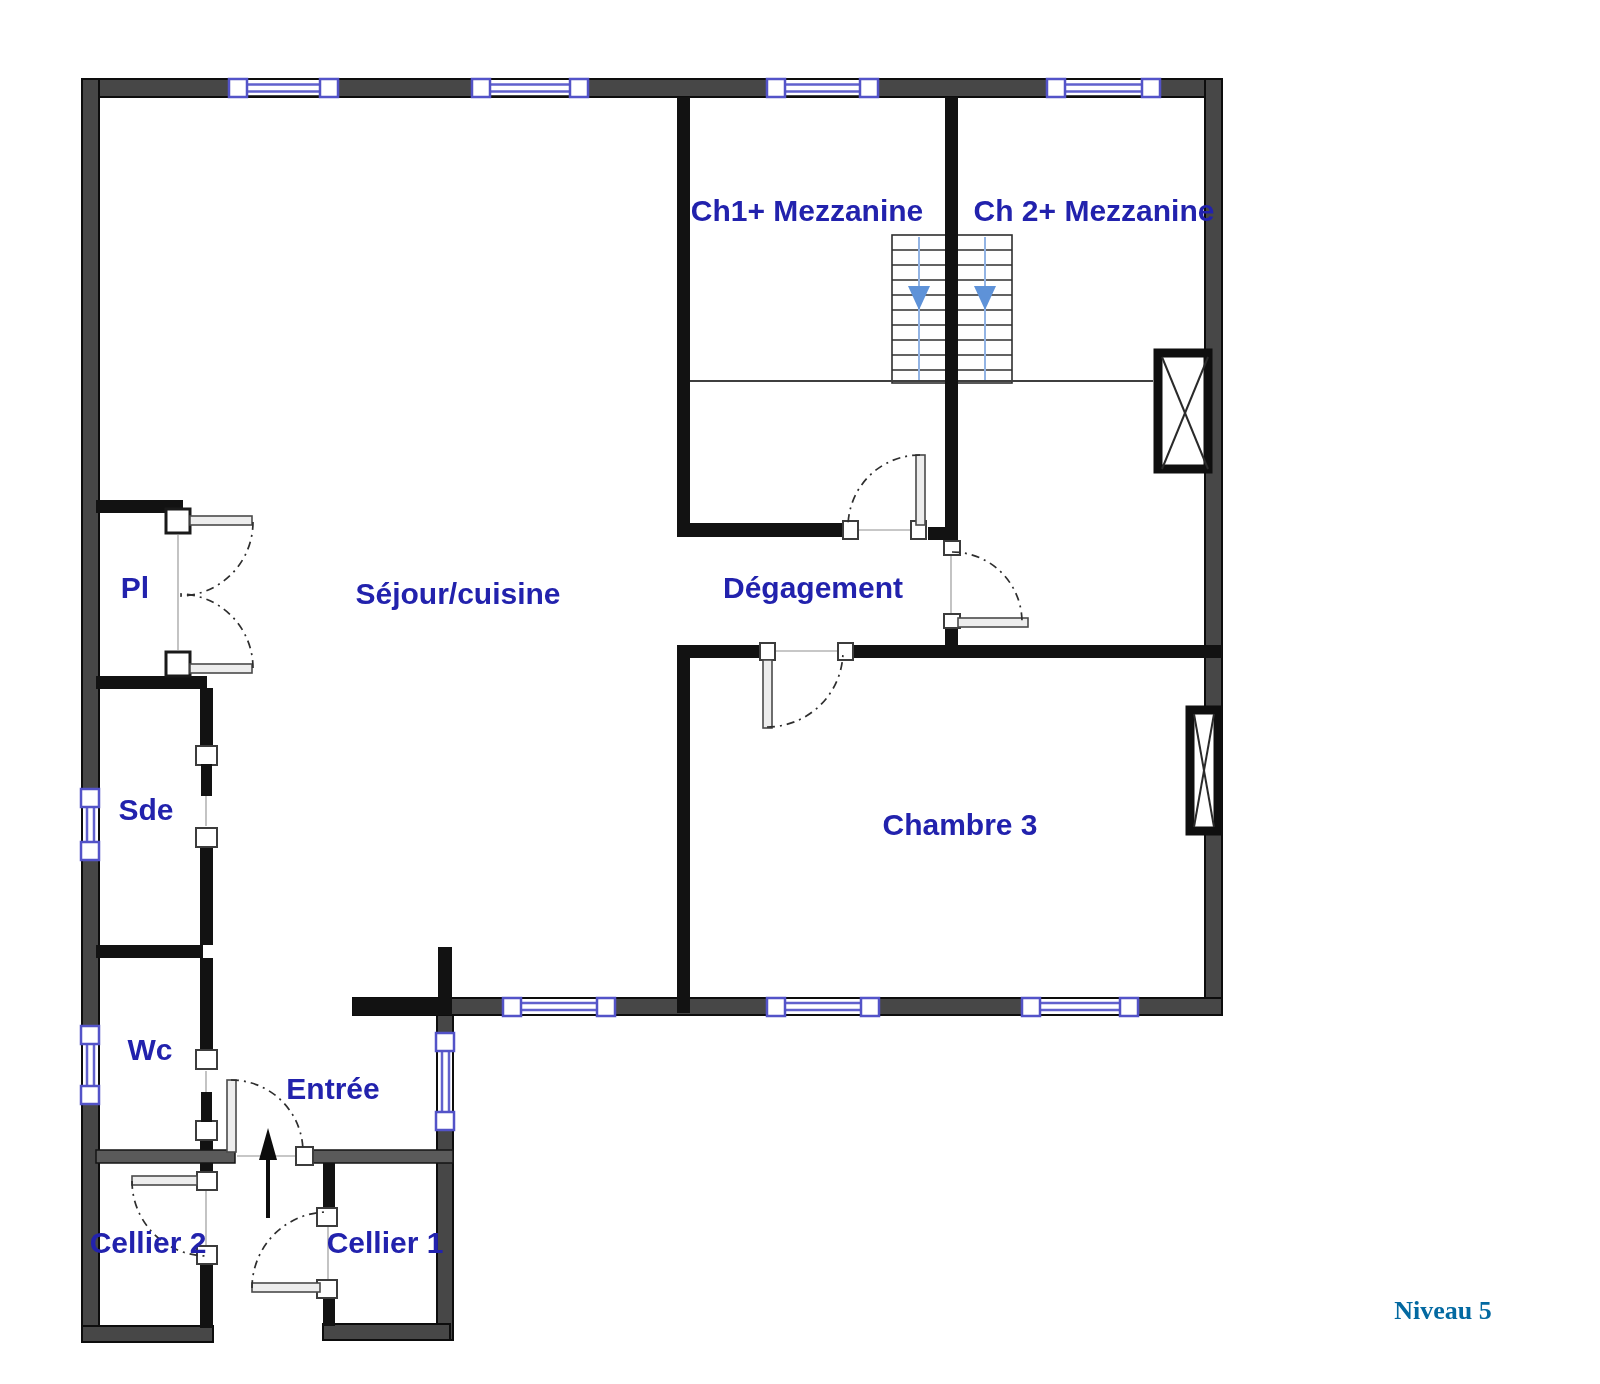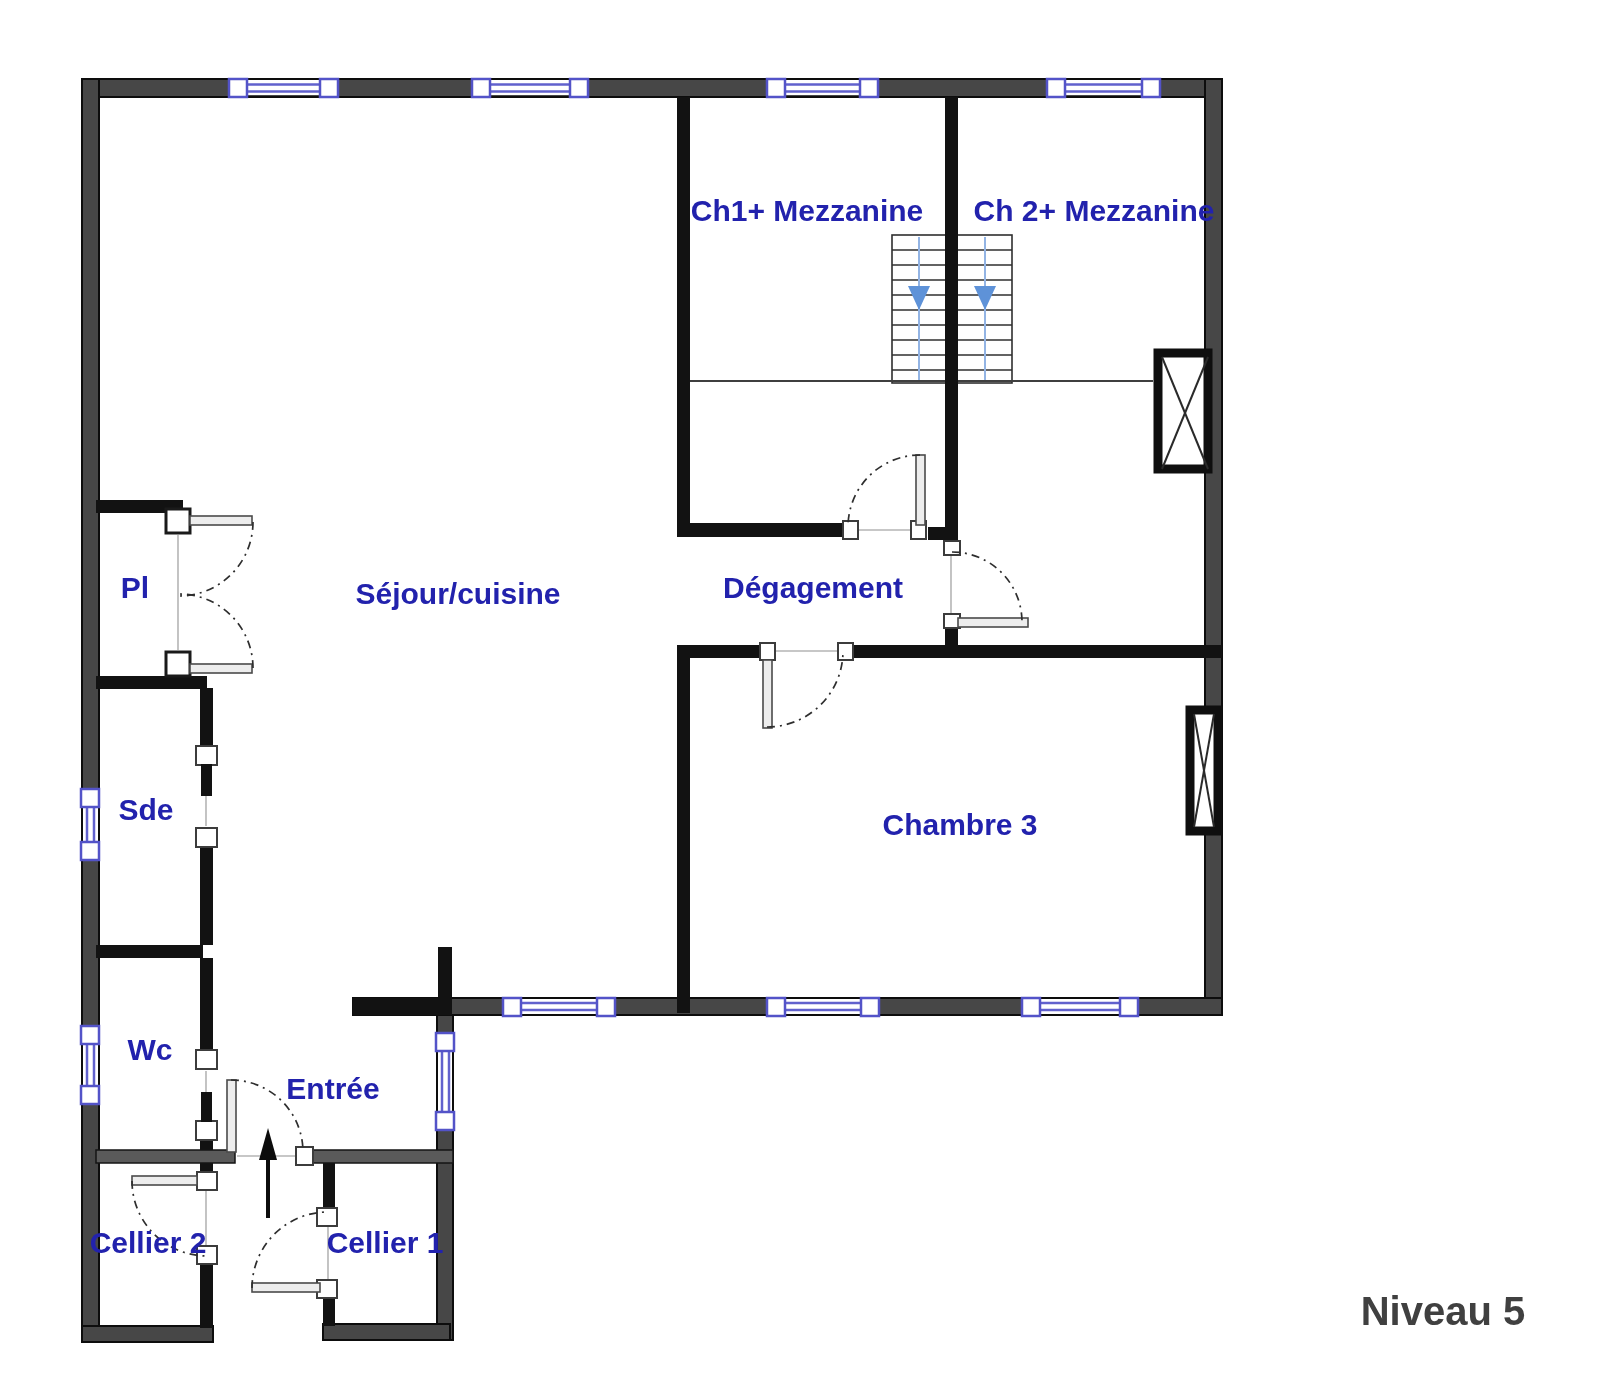--- a/index.html
+++ b/index.html
@@ -40,21 +40,21 @@
   .entry-head { fill:#0c0c0c; }
 
   
   .room-label {
     position:absolute; transform:translate(-50%,-50%);
     color:#2222ad; font-size:30px; font-weight:bold; white-space:nowrap;
     letter-spacing:0px;
   }
   .level-label {
     position:absolute; transform:translate(-50%,-50%);
-    color:#404040; font-size:40px; font-weight:bold; white-space:nowrap;
+    color:#0369a1; font-size:26px; font-weight:bold; white-space:nowrap;font-family:Liberation Serif, serif;
   }
 </style>
 </head>
 <body>
 
 <div class="plan-wrap">
   <svg class="plan-svg" width="1600" height="1384" viewBox="0 0 1600 1384">
 
     <g>
       <rect class="stair-box" x="892" y="235" width="120" height="148"></rect>

